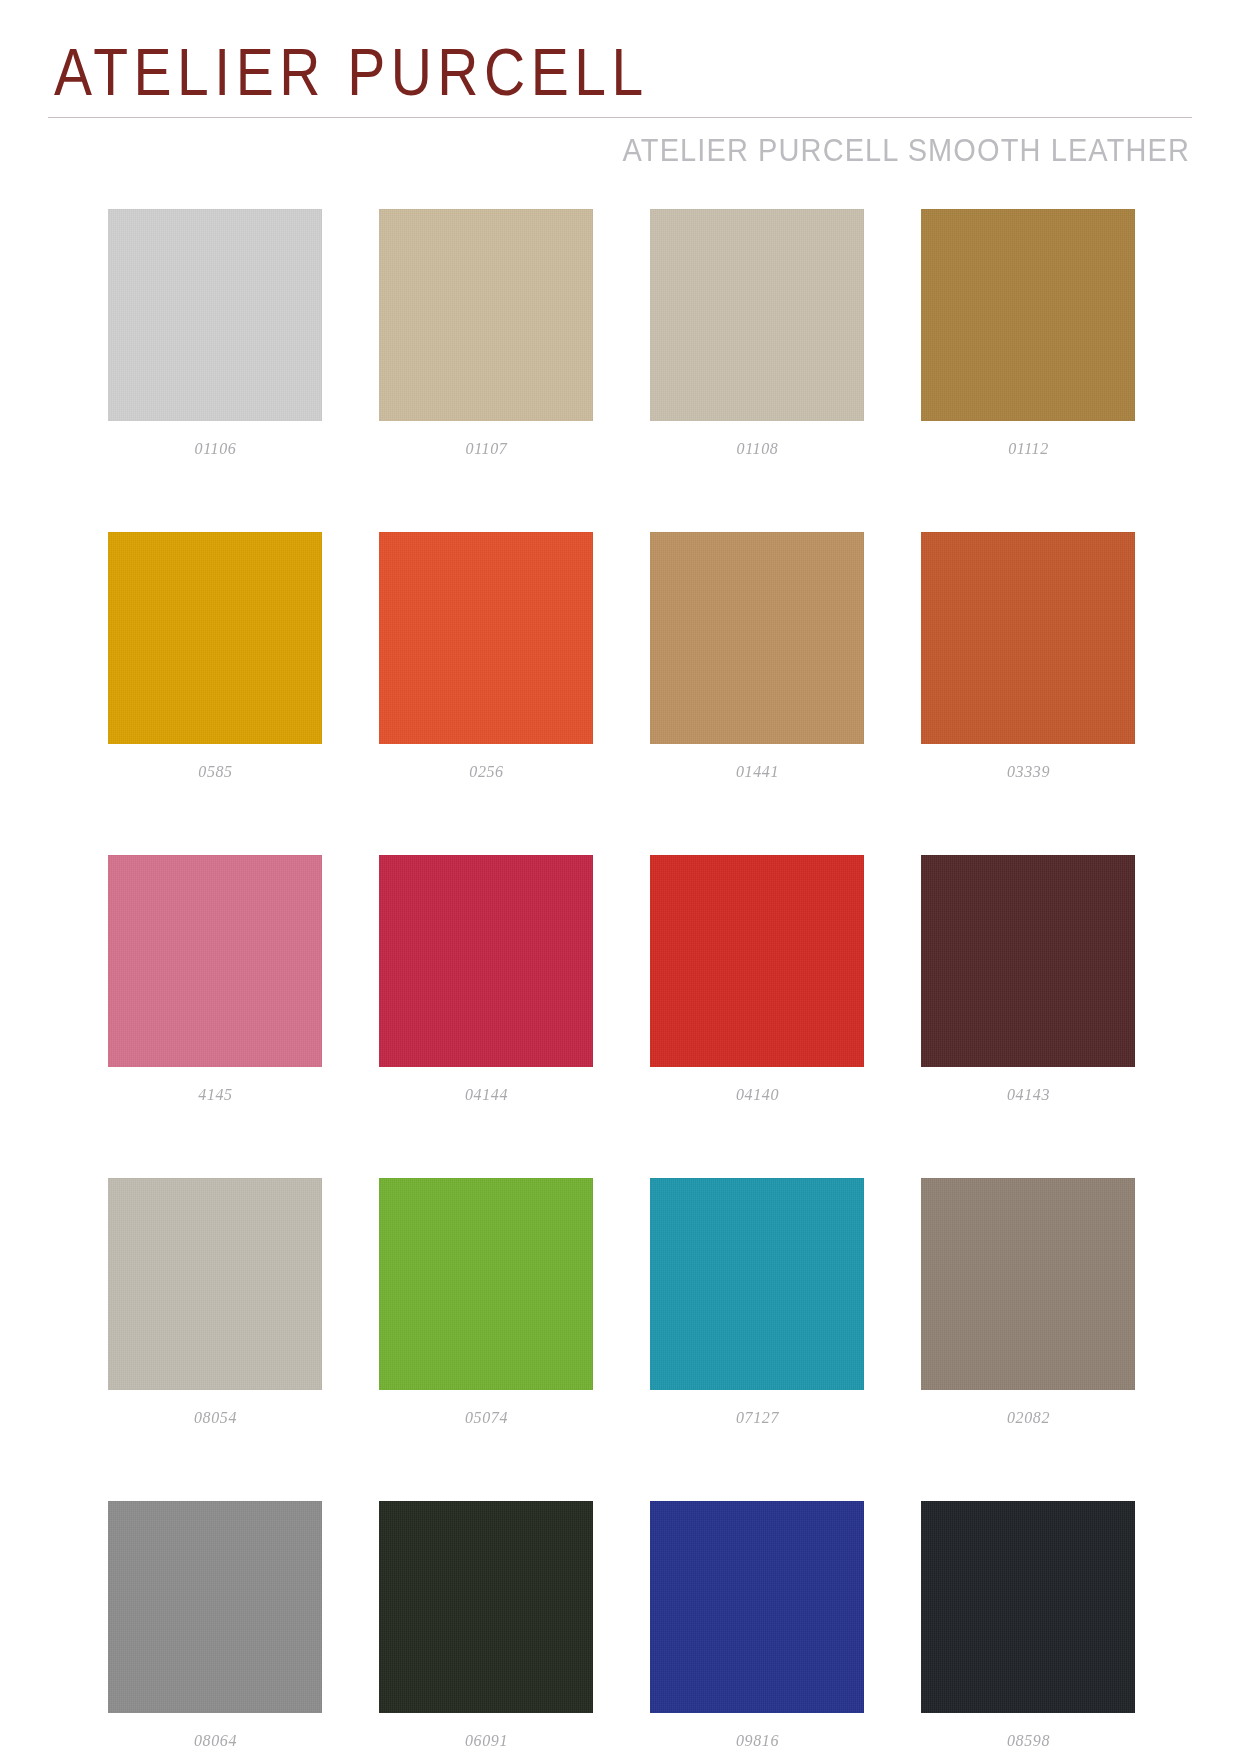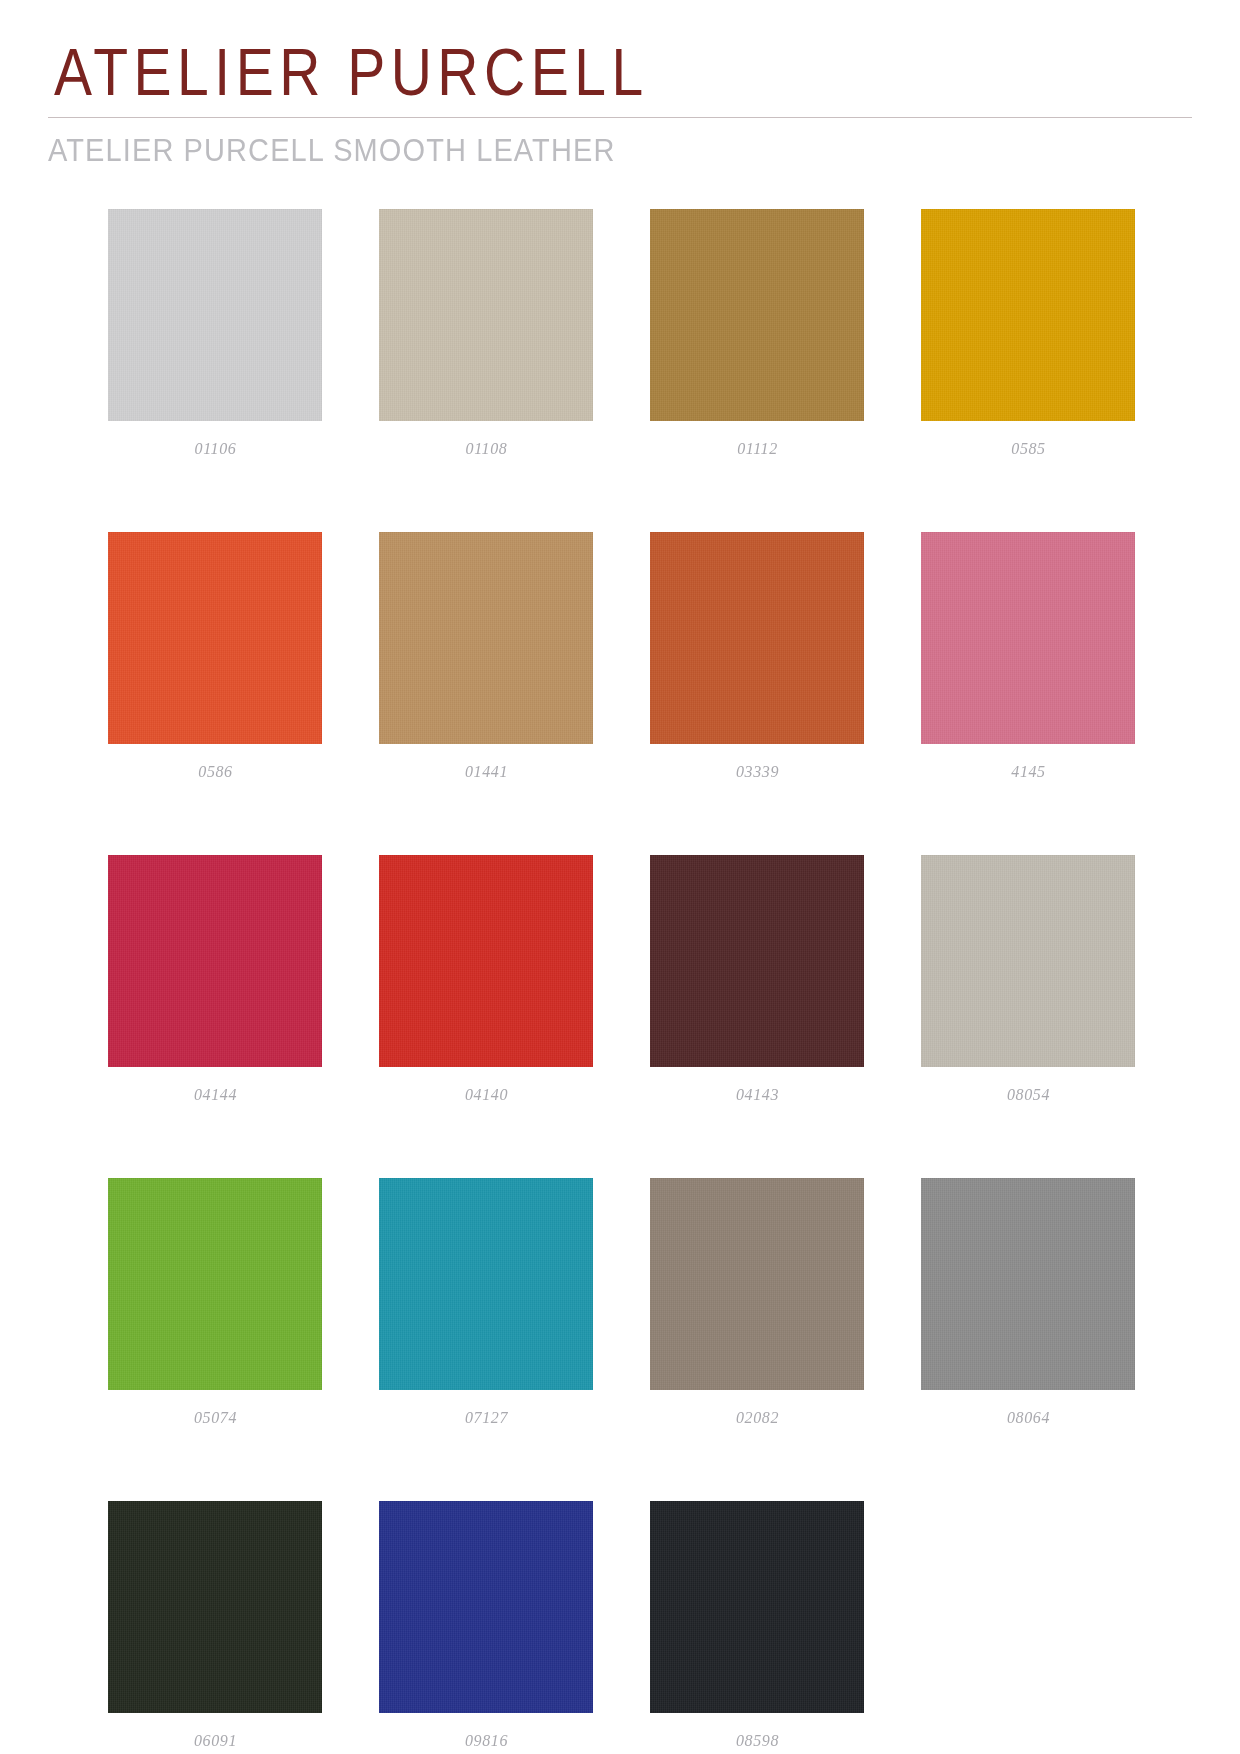--- a/index.html
+++ b/index.html
@@ -40,21 +40,21 @@
     transform-origin: left top;
   }
   .header-rule {
     margin-top: 22px;
     height: 1px;
     background: #c9bfc0;
     width: 100%;
   }
   .subtitle-row {
     display: flex;
-    justify-content: flex-start;
+    justify-content: flex-end;
     padding: 14px 2px 0 0;
   }
   .subtitle {
     font-family: "Liberation Sans", sans-serif;
     font-size: 29px;
     font-weight: 300;
     letter-spacing: 1.1px;
     color: #bcbcc0;
     white-space: nowrap;
     transform: scaleY(1.1);
@@ -116,34 +116,38 @@
     </div>
   </div>
 
   <div class="grid-wrap">
     <div class="swatch-grid" id="swatch-grid">
         <div class="swatch-cell">
           <div class="swatch-chip" style="background: rgb(207, 207, 208);"></div>
           <div class="swatch-label">01106</div>
         </div>
         <div class="swatch-cell">
+          <div class="swatch-chip" style="background: rgb(203, 187, 157);"></div>
+          <div class="swatch-label">01107</div>
+        </div>
+        <div class="swatch-cell">
           <div class="swatch-chip" style="background: rgb(200, 191, 173);"></div>
           <div class="swatch-label">01108</div>
         </div>
         <div class="swatch-cell">
           <div class="swatch-chip" style="background: rgb(168, 129, 63);"></div>
           <div class="swatch-label">01112</div>
         </div>
         <div class="swatch-cell">
           <div class="swatch-chip" style="background: rgb(217, 160, 0);"></div>
           <div class="swatch-label">0585</div>
         </div>
         <div class="swatch-cell">
           <div class="swatch-chip" style="background: rgb(226, 80, 43);"></div>
-          <div class="swatch-label">0586</div>
+          <div class="swatch-label">0256</div>
         </div>
         <div class="swatch-cell">
           <div class="swatch-chip" style="background: rgb(187, 145, 97);"></div>
           <div class="swatch-label">01441</div>
         </div>
         <div class="swatch-cell">
           <div class="swatch-chip" style="background: rgb(193, 87, 44);"></div>
           <div class="swatch-label">03339</div>
         </div>
         <div class="swatch-cell">

